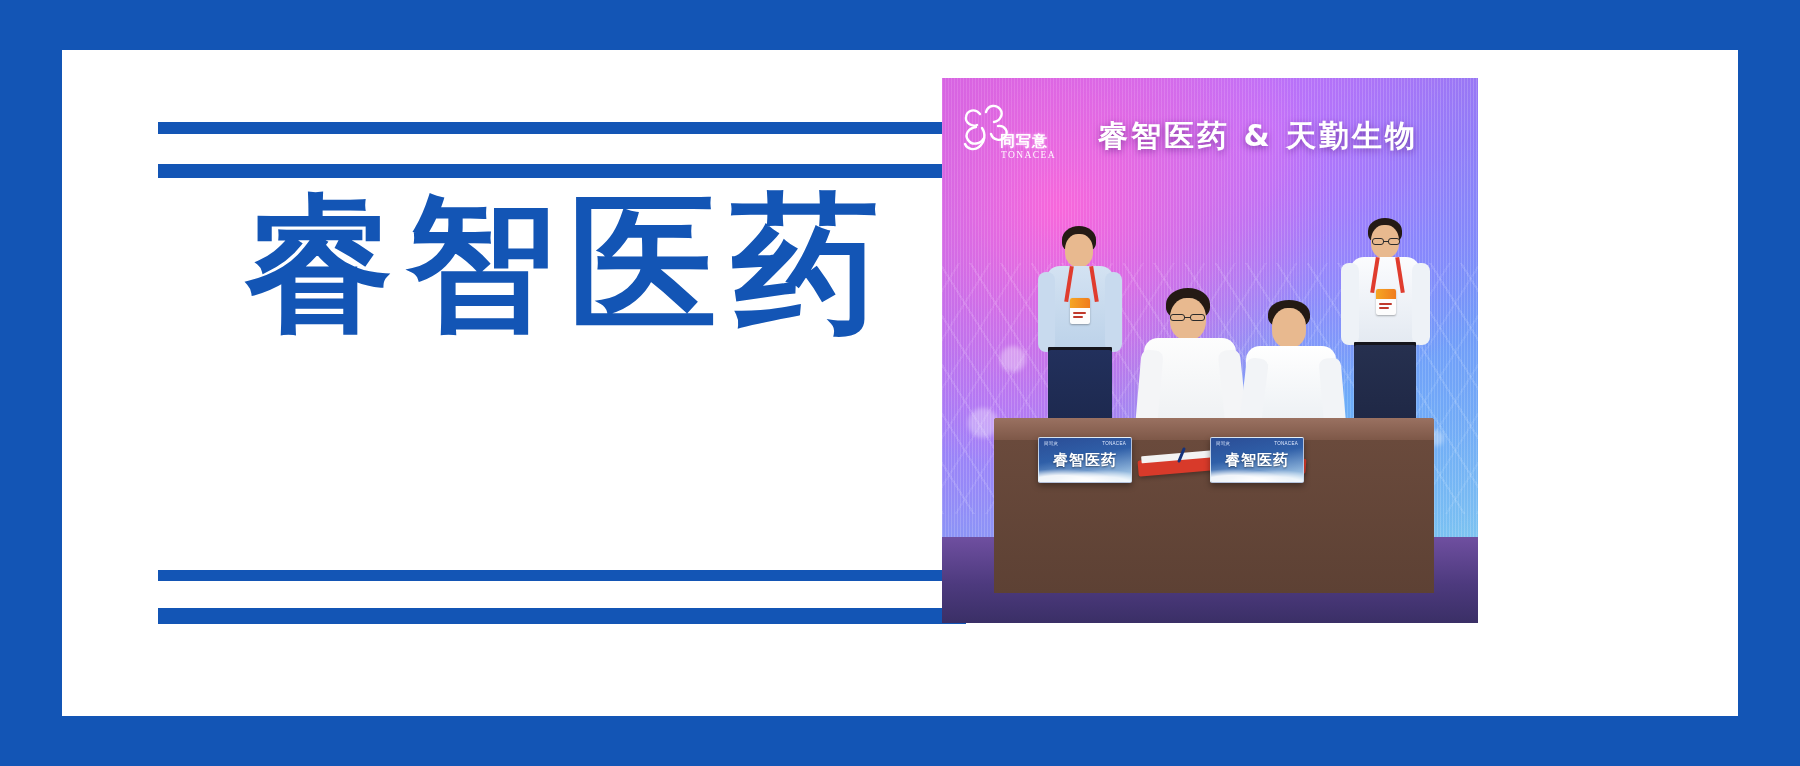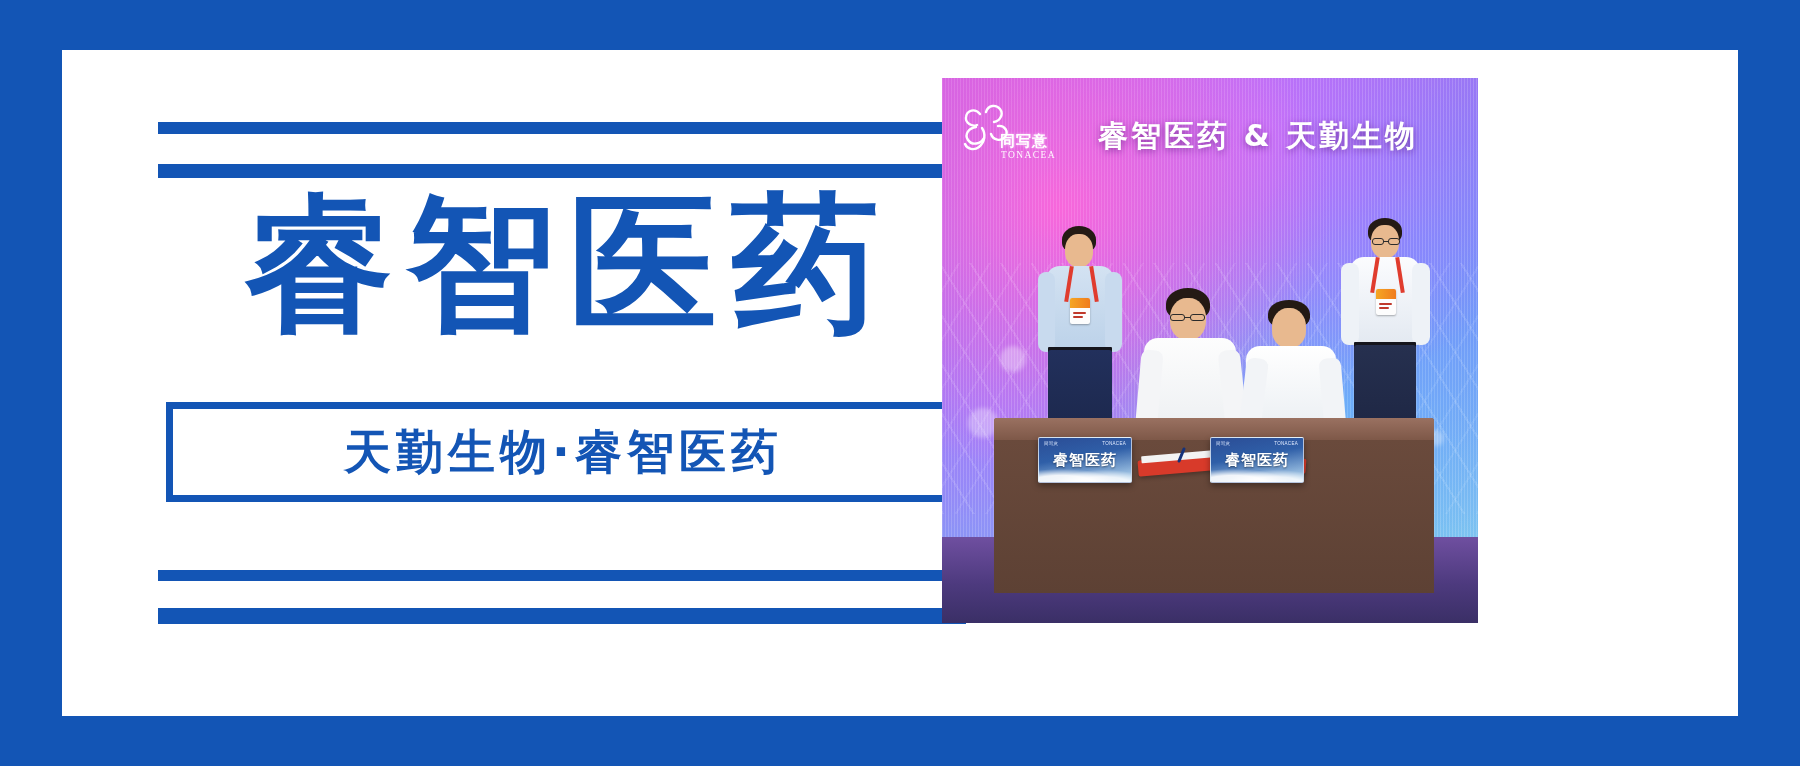--- a/index.html
+++ b/index.html
@@ -211,23 +211,20 @@
 
   <div class="card">
 
     <div class="left-col">
 
       <div class="rule top-thin"></div>
       <div class="rule top-thick"></div>
 
       <div class="headline">睿智医药</div>
 
-      <div class="subtitle-box">
-        <div class="subtitle-text">天勤生物·睿智医药</div>
-      </div>
 
       <div class="rule bot-thin"></div>
       <div class="rule bot-thick"></div>
     </div>
 
     <div class="photo">
 
       <div class="led"></div>
       <div class="dna"></div>
 

